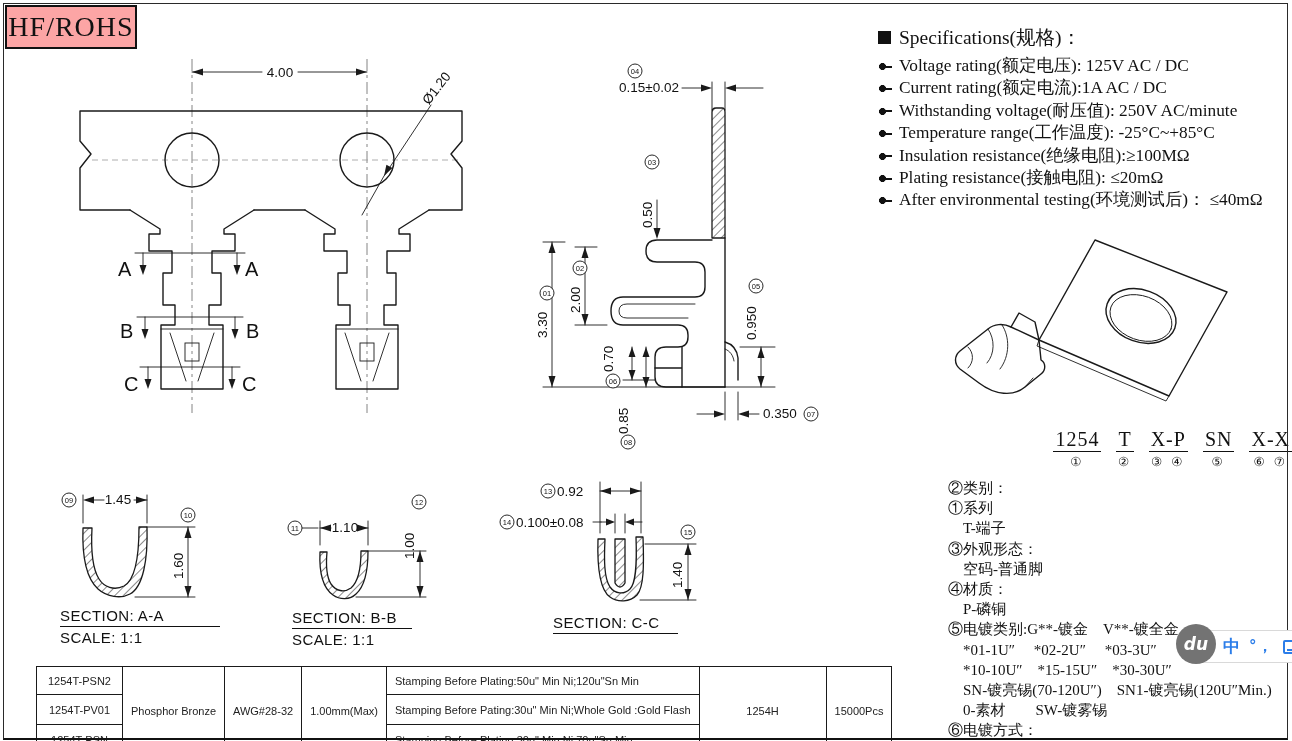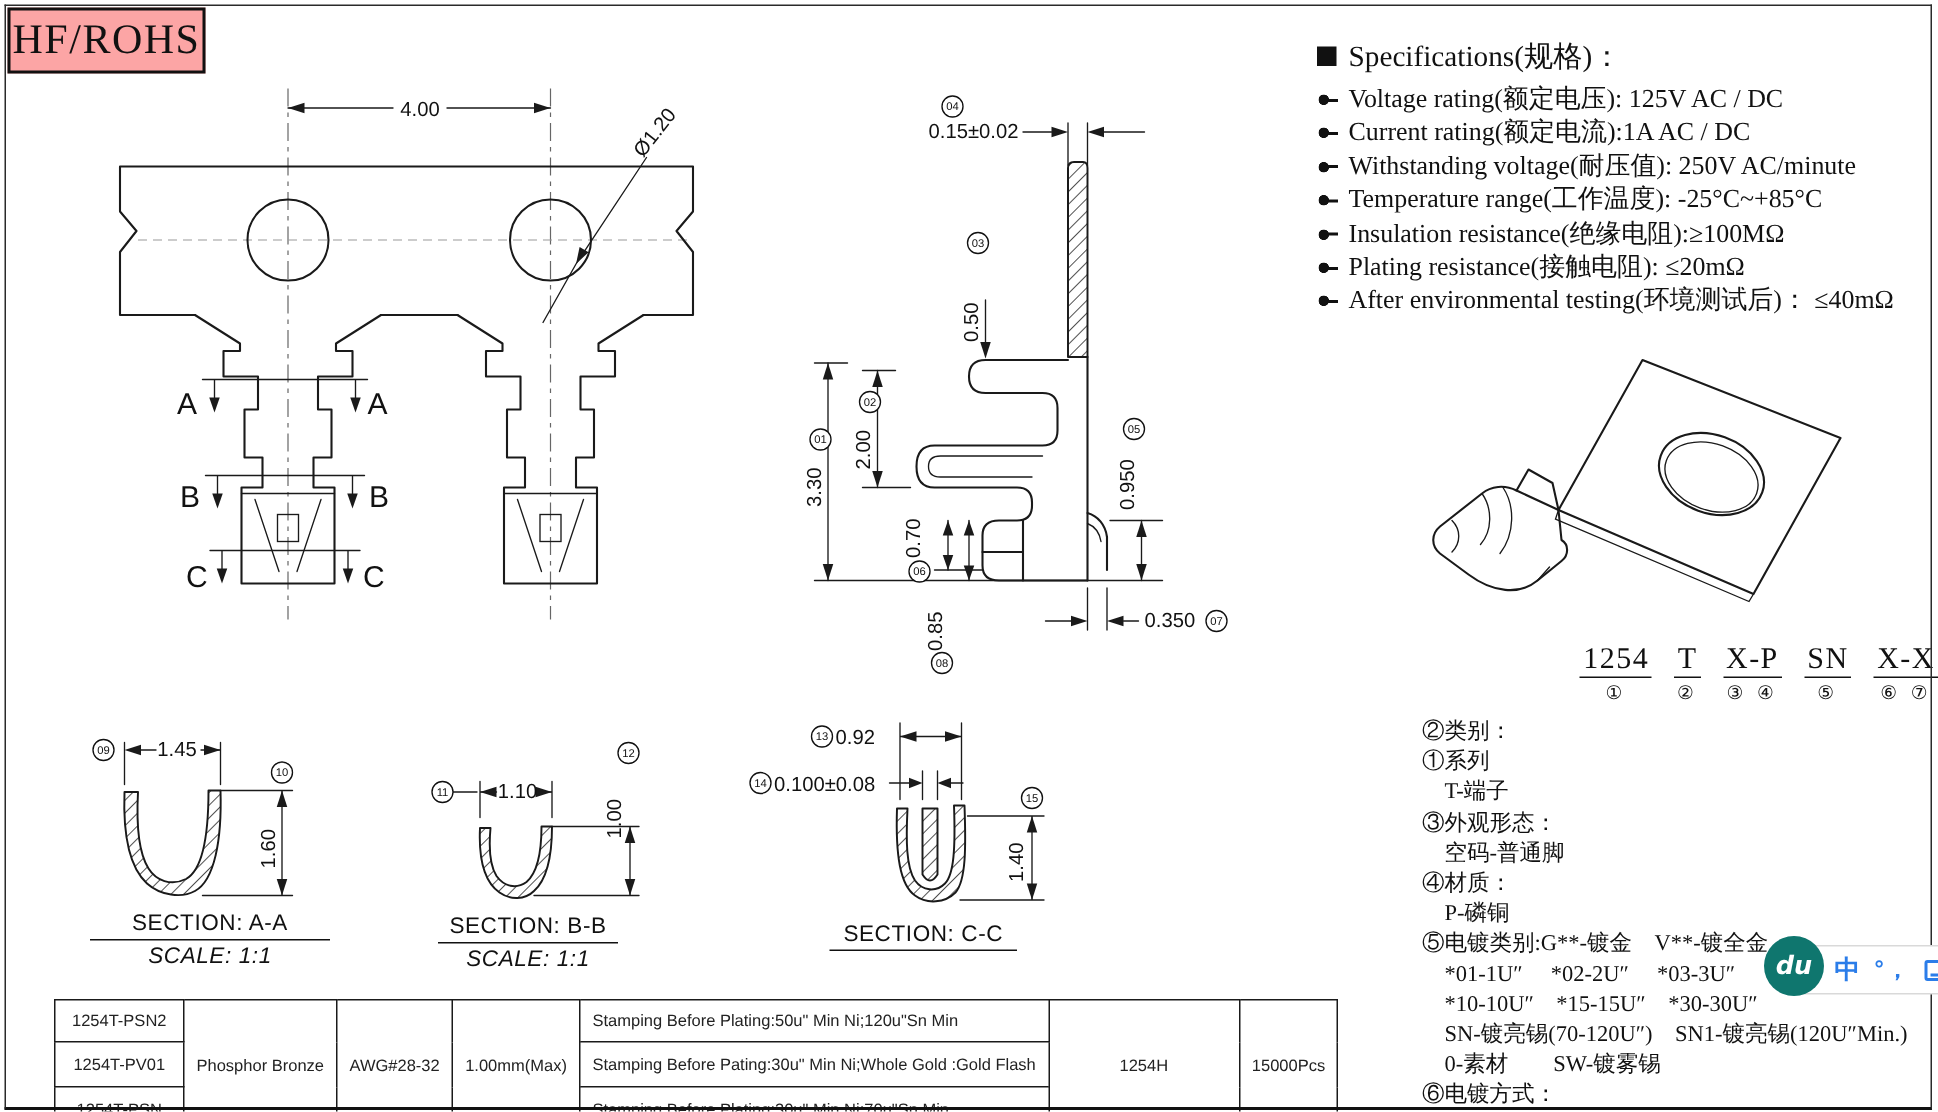--- a/index.html
+++ b/index.html
@@ -26,23 +26,23 @@
   
   .specs{position:absolute;left:878px;top:24px;width:410px;}
   .specs h2{margin:0 0 4px 0;font:400 19.5px "Liberation Serif",serif;display:flex;align-items:center;gap:8px;text-align:right;}
   .specs h2 .sq{width:13px;height:13px;background:#111;display:inline-block;}
   .specs ul{list-style:none;margin:0;padding:0;}
   .specs li{position:relative;padding-left:21px;font:17.3px/22.4px "Liberation Serif",serif;}
   .specs li::before{content:"";position:absolute;left:1px;top:8px;width:14px;height:7px;
      background-image:radial-gradient(circle at 3.5px 3.5px,#111 3.3px,rgba(0,0,0,0) 3.7px),linear-gradient(#111,#111);
      background-position:0 0,6px 2.5px;background-size:7px 7px,7px 2px;background-repeat:no-repeat;}
   
-  .sec-label{position:absolute;font:15px "Liberation Sans",sans-serif;color:#111;text-align:center;letter-spacing:.4px;}
+  .sec-label{position:absolute;font:15px "Liberation Sans",sans-serif;color:#111;letter-spacing:.4px;}
   .sec-label .tt{border-bottom:1.6px solid #111;padding-bottom:2px;}
-  .sec-label .sc{padding-top:2px;font-style:italic;}
+  .sec-label .sc{padding-top:2px;}
   
   .pn{position:absolute;left:948px;top:428px;width:344px;}
   .pn-code{display:flex;gap:15px;font:20px "Liberation Serif",serif;justify-content:flex-end;}
   .pn-seg{text-align:center;}
   .pn-seg .c{border-bottom:1.6px solid #111;padding:0 2px;letter-spacing:1px;}
   .pn-seg .bl{font-size:12.5px;margin-top:2px;letter-spacing:3px;white-space:nowrap;}
   .pn-legend{margin-top:8px;font:15px/20.2px "Liberation Serif",serif;}
   .pn-legend .ind{padding-left:15px;}
   
   table.spec-table{position:absolute;left:36px;top:666px;border-collapse:collapse;table-layout:fixed;background:#fff;}
@@ -383,14 +383,14 @@
   </tr>
 </tbody>
   </table>
 
 <div class="wm">
   <div class="bar">
     <span class="zh" style="color: rgb(43, 125, 233);">中</span>
     <span class="pu" style="color: rgb(43, 125, 233);">°，</span>
     <span class="kbd" style="color: rgb(43, 125, 233);"></span>
   </div>
-  <div class="du" style="background: #0f766e;">du</div>
+  <div class="du" style="background: #737373;">du</div>
 </div>
 
 </body></html>

